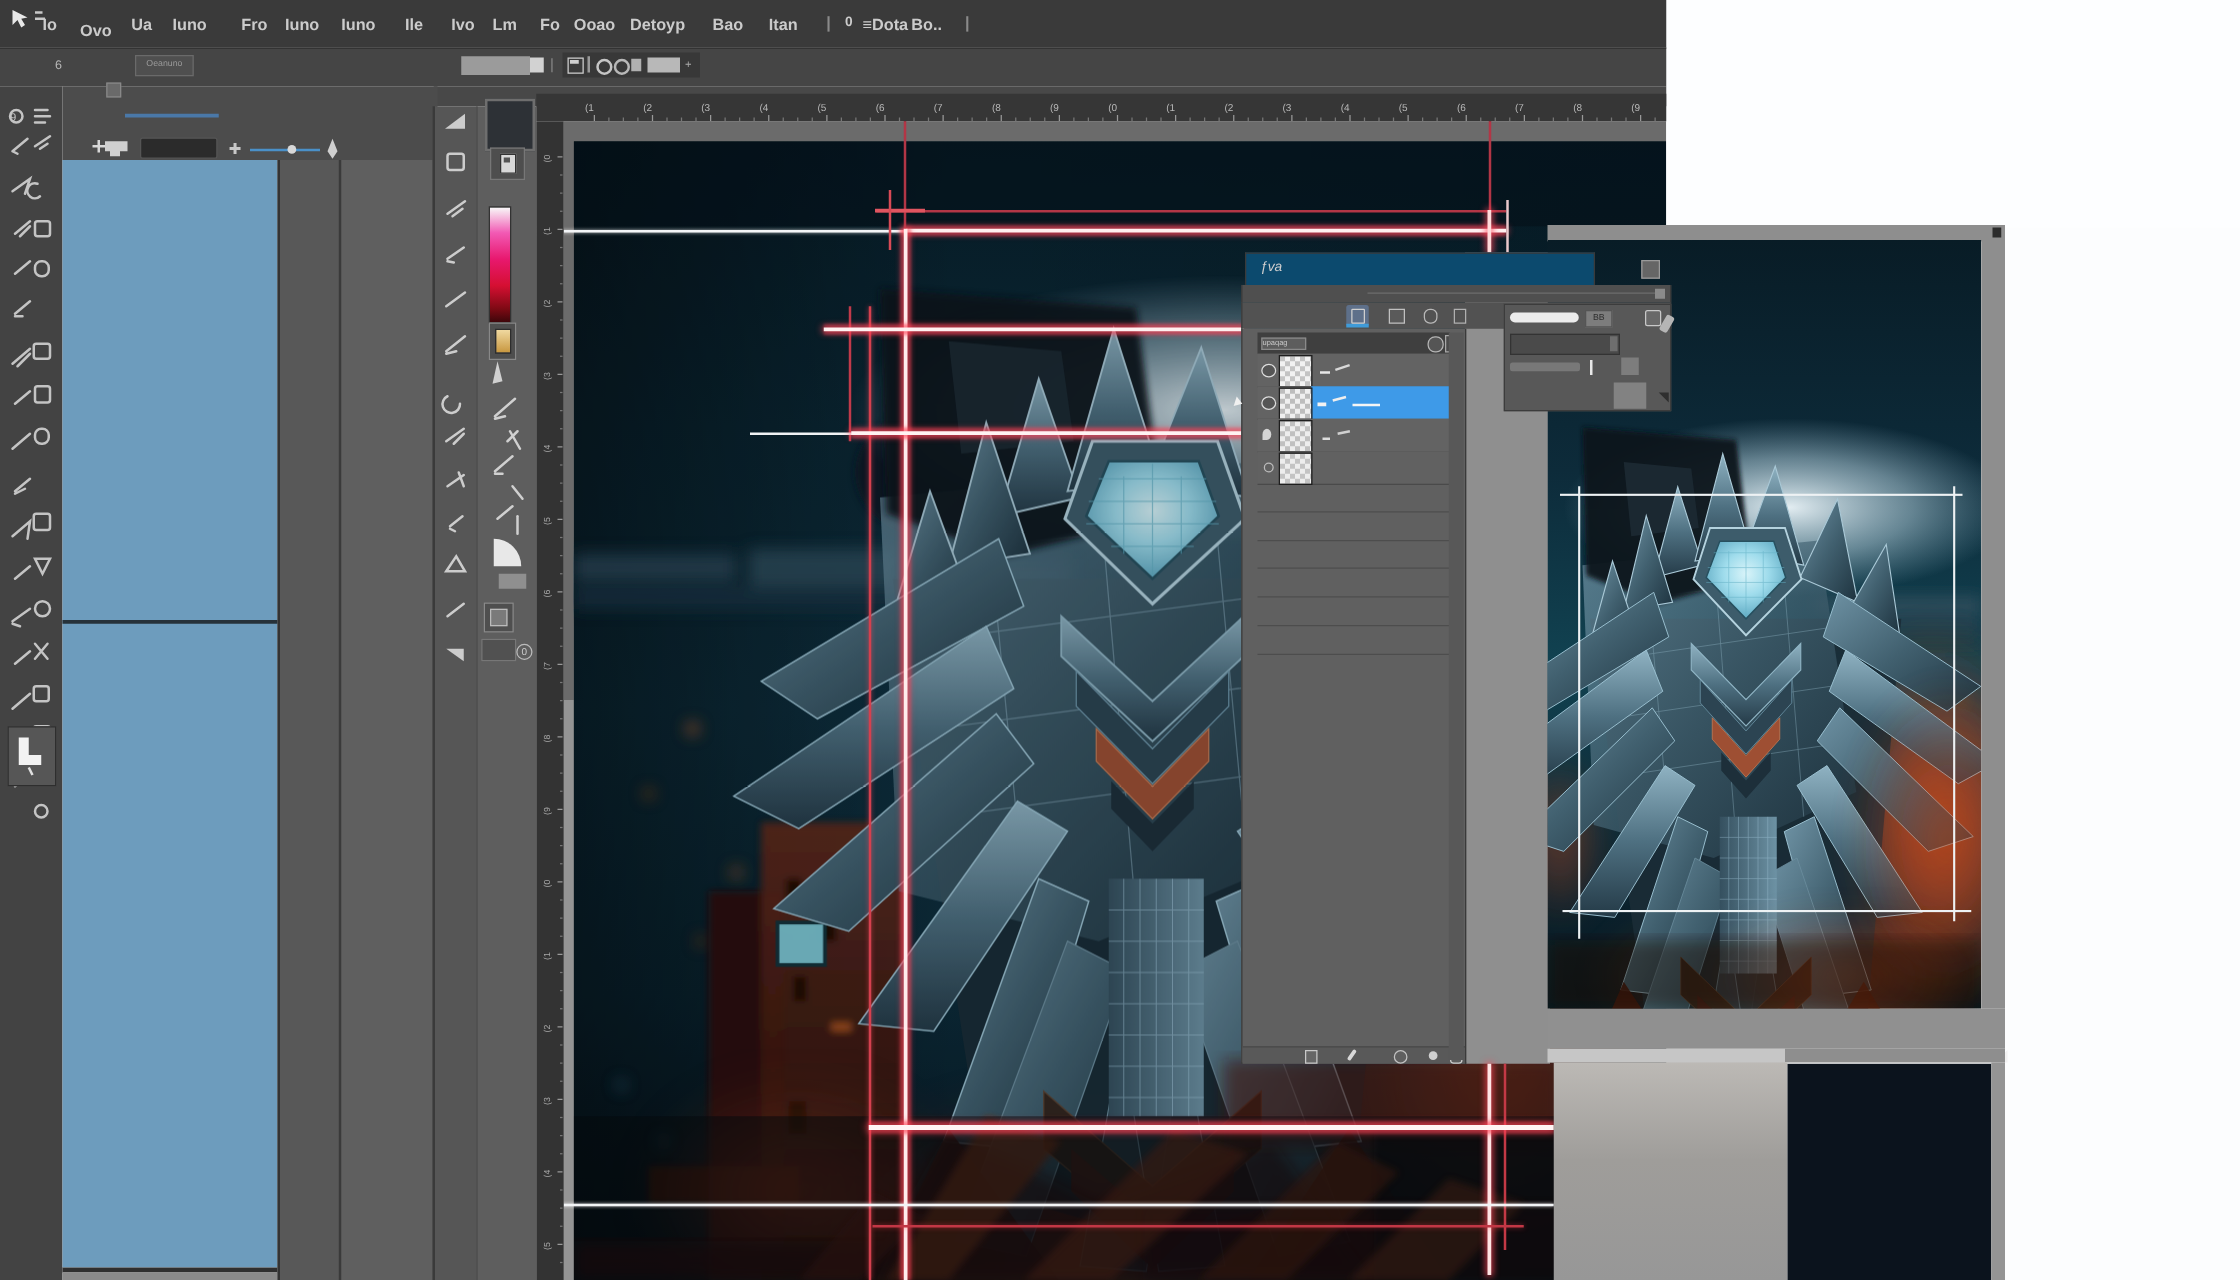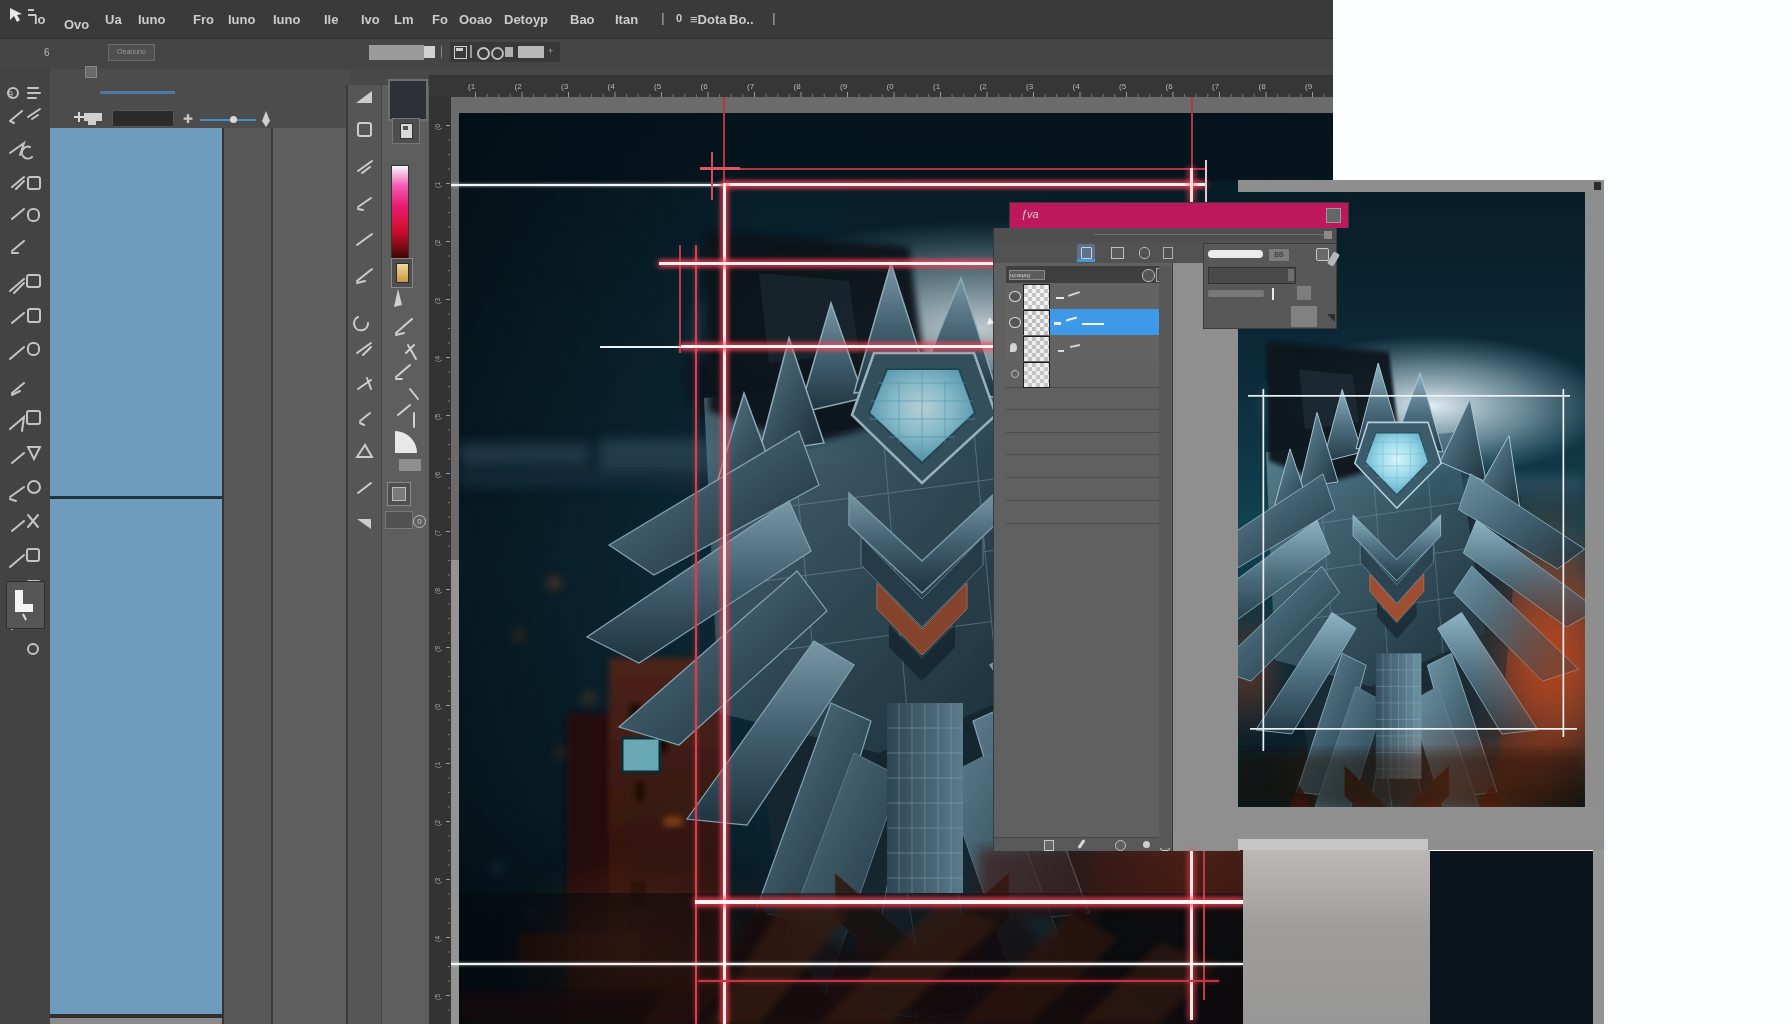--- a/index.html
+++ b/index.html
@@ -322,21 +322,21 @@
   <div class="abs" style="left:0;top:659px;width:366px;height:11px;background:#8e8e8e;"></div>
   <div class="abs" style="left:0;top:659px;width:190px;height:11px;background:#c6c6c6;"></div>
 </div>
 
 <div class="abs" style="left:1243px;top:850px;width:187px;height:174px;background:linear-gradient(#bcb9b5,#9f9d9a 45%,#979797);"></div>
 <div class="abs" style="left:1430px;top:851px;width:163px;height:173px;background:#0b131d;"></div>
 <div class="abs" style="left:1593px;top:850px;width:11px;height:174px;background:#949494;"></div>
 
 <div class="abs" id="layerspanel" style="left:993px;top:202px;width:344px;height:649px;font-family:'Liberation Sans',sans-serif;">
 
-  <div class="abs" style="left:16px;top:0;width:340px;height:26px;background:#be185d;border:1px solid #3a3a3a;border-bottom:none;box-sizing:border-box;">
+  <div class="abs" style="left:3px;top:0;width:280px;height:26px;background:#0c4a6e;border:1px solid #3a3a3a;border-bottom:none;box-sizing:border-box;">
     <div class="abs" style="left:11px;top:5px;color:#cfcfcf;font-size:11px;font-style:italic;">ƒva</div>
     <div class="abs" style="left:316px;top:5px;width:13px;height:13px;border:1px solid #9a9a9a;background:#666;"></div>
   </div>
   <div class="abs" style="left:0;top:26px;width:344px;height:14px;background:#4f4f4f;border-left:1px solid #3a3a3a;border-right:1px solid #3a3a3a;box-sizing:border-box;">
     <div class="abs" style="left:100px;top:6px;width:232px;height:1px;background:#6e6e6e;"></div>
     <div class="abs" style="left:330px;top:3px;width:8px;height:8px;background:#8a8a8a;"></div>
   </div>
 
   <div class="abs" style="left:0;top:40px;width:344px;height:21px;background:#525252;border-left:1px solid #3a3a3a;border-right:1px solid #3a3a3a;box-sizing:border-box;">
     <div class="abs" style="left:83px;top:2px;width:18px;height:17px;background:#5e708a;border-radius:2px;"></div>

